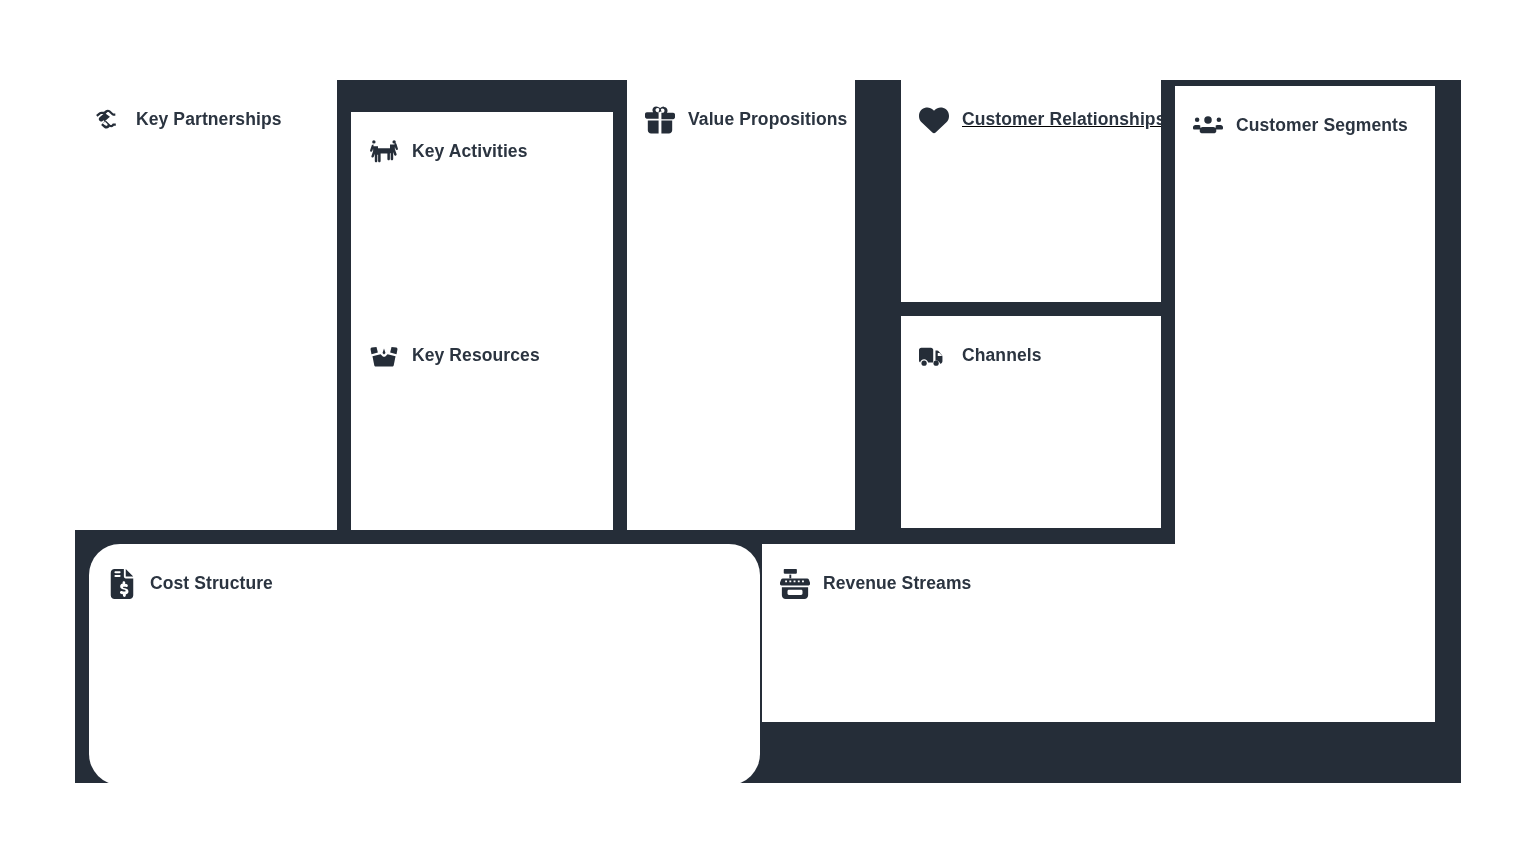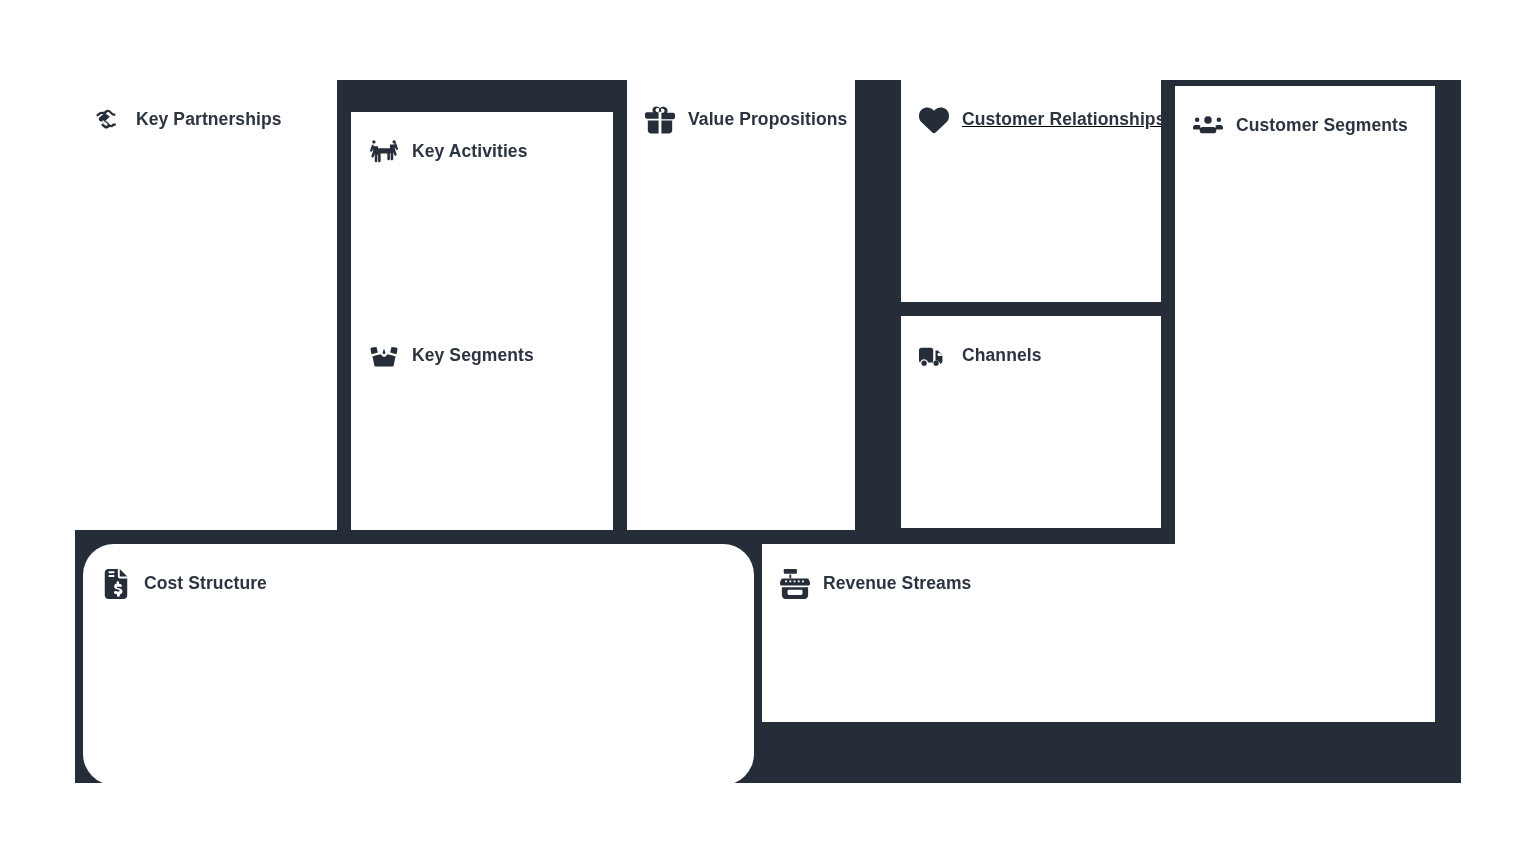--- a/index.html
+++ b/index.html
@@ -83,21 +83,21 @@
   
   .c-vp  { left: 552px; top: 0px;   width: 228px; height: 450px; }
   
   .c-cr  { left: 826px; top: 0px;   width: 260px; height: 222px; text-decoration: underline; }
   
   .c-ch  { left: 826px; top: 236px; width: 260px; height: 212px; }
   
   .c-cs  { left: 1100px; top: 6px;  width: 260px; height: 536px; }
 
   
-  .c-cost { left: 8px;   top: 464px; width: 671px; height: 241px; border-radius: 31px; }
+  .c-cost { left: 14px;   top: 464px; width: 671px; height: 241px; border-radius: 31px; }
   .c-rev  { left: 687px; top: 464px; width: 673px; height: 178px; }
 </style>
 </head>
 <body>
 
 <div class="canvas-wrap">
   <div class="grid">
 
     <div class="cell c-kp">
       <div class="cell-header">
@@ -129,21 +129,21 @@
     </div>
 
     <div class="cell c-kr">
       <div class="cell-header">
         <span class="cell-icon">
           <svg viewBox="0 0 640 512" aria-hidden="true">
             <path d="M58 76C41 80 30 96 33 113l20 103 136-35L160 64 58 76zM582 76L480 64l-29 117 136 35 20-103c3-17-8-33-25-37zM320 96l-32 96 32 32 32-32-32-96z"></path>
             <path d="M74 262l38 189c3 16 17 27 33 27l350 0c16 0 30-11 33-27l38-189-170-44-42 42c-18 18-47 18-65 0l-42-42L74 262z"></path>
           </svg>
         </span>
-        <span class="cell-title">Key Segments</span>
+        <span class="cell-title">Key Resources</span>
       </div>
       <div class="cell-body"></div>
     </div>
 
     <div class="cell c-vp">
       <div class="cell-header">
         <span class="cell-icon">
           <svg viewBox="0 0 512 512" aria-hidden="true">
             <path d="M190 24c-35 0-63 28-63 63 0 13 4 25 11 35l-106 0c-18 0-32 14-32 32l0 48c0 18 14 32 32 32l200 0 0-112-18 0c-19 0-35-16-35-35s16-35 35-35c15 0 28 10 33 24l14 39 22 0-20-55C251 41 222 24 190 24z"></path>
             <path d="M322 24c-32 0-61 17-73 45l-20 55 22 0 14-39c5-14 18-24 33-24 19 0 35 16 35 35s-16 35-35 35l-18 0 0 112 200 0c18 0 32-14 32-32l0-48c0-18-14-32-32-32l-106 0c7-10 11-22 11-35 0-35-28-63-63-63z"></path>

